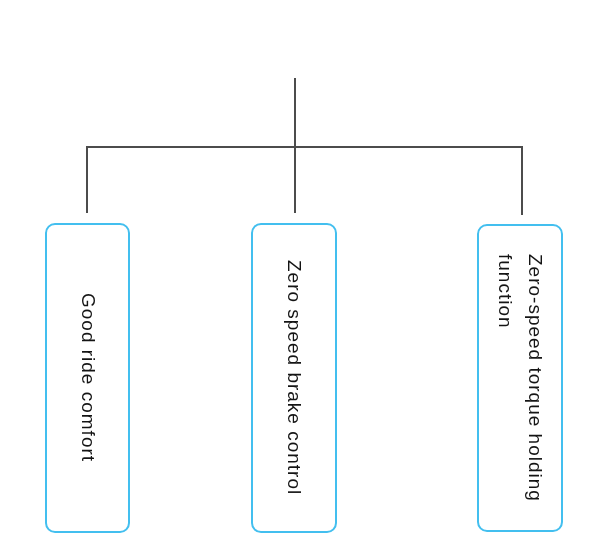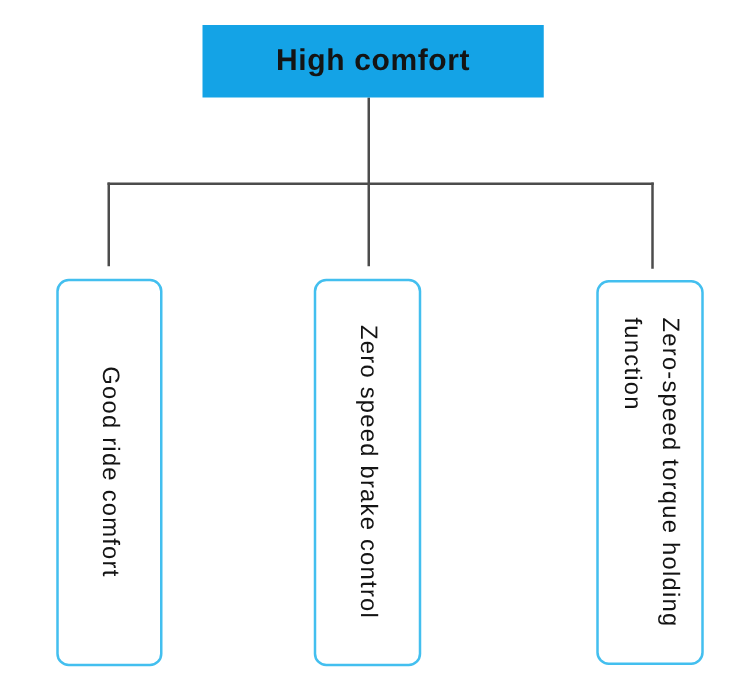--- a/index.html
+++ b/index.html
@@ -72,23 +72,20 @@
 
 <div class="canvas">
 
   <svg class="connectors" viewBox="0 0 600 556" xmlns="http://www.w3.org/2000/svg">
     <line x1="295" y1="78" x2="295" y2="213"></line>
     <line x1="86" y1="147" x2="523" y2="147"></line>
     <line x1="87" y1="146" x2="87" y2="213"></line>
     <line x1="522" y1="146" x2="522" y2="215"></line>
   </svg>
 
-  <div class="root-node">
-    <span class="root-label">High comfort</span>
-  </div>
 
   <div class="child-node pos-0">
     <span class="child-label">Good ride comfort</span>
   </div>
 
   <div class="child-node pos-1">
     <span class="child-label">Zero speed brake control</span>
   </div>
 
   <div class="child-node pos-2">

